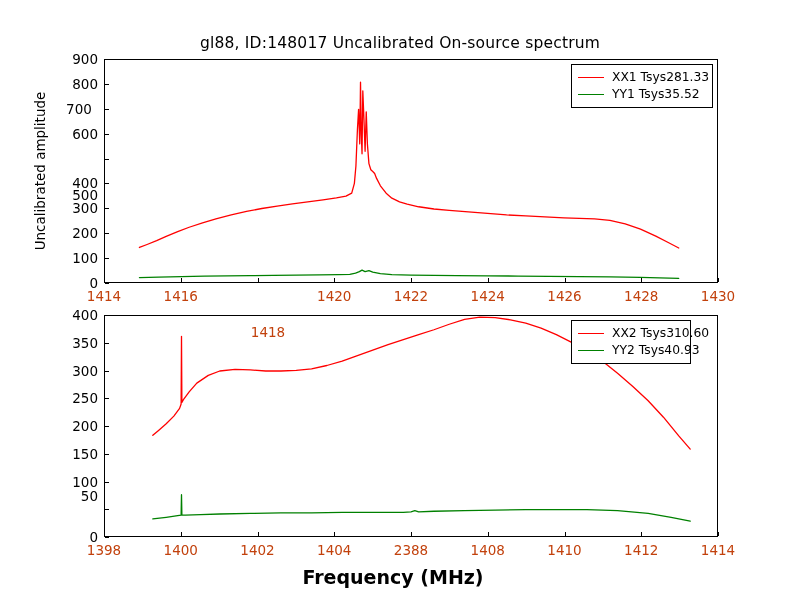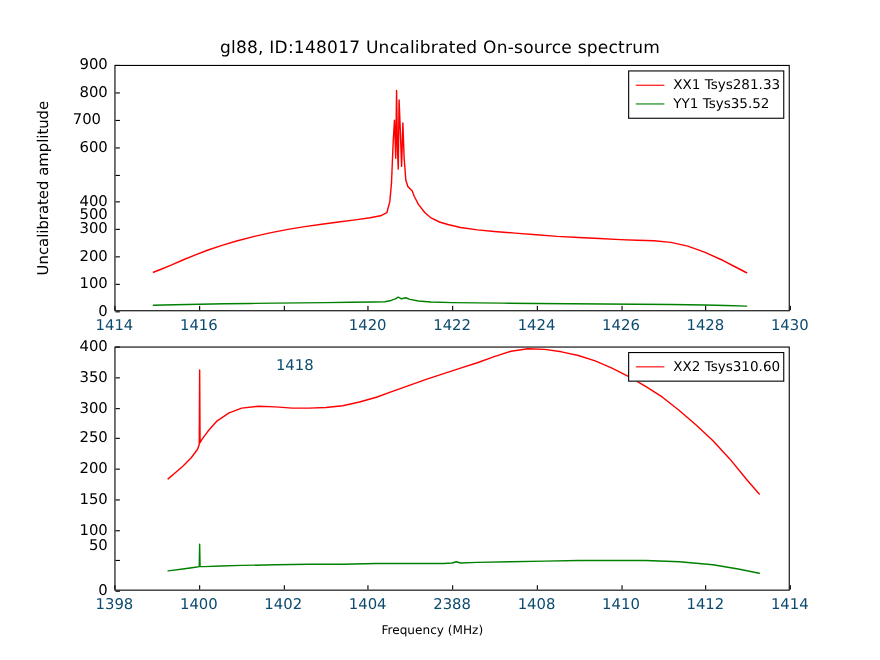--- a/index.html
+++ b/index.html
@@ -11,31 +11,31 @@
       font-size:15.5px;color:#000;letter-spacing:.2px;}
 
   .axes{position:absolute;box-sizing:border-box;border:1.1px solid #000;background:#fff;}
   #axes-top{left:104px;top:59px;width:614px;height:224px;}
   #axes-bottom{left:104px;top:315px;width:614px;height:222px;}
 
   .plot-svg{position:absolute;left:0;top:0;width:100%;height:100%;display:block;}
 
   .tick-h{position:absolute;font-size:13.5px;color:#000;text-align:right;
       transform:translateY(-50%);white-space:nowrap;}
-  .tick-v{position:absolute;font-size:13.5px;color:#0c4a6e;text-align:left;
+  .tick-v{position:absolute;font-size:13.5px;color:#c2410c;text-align:left;
       transform:translateX(-50%);white-space:nowrap;}
 
   .tickmark{position:absolute;background:#000;}
   .tm-y{width:4px;height:1px;}
   .tm-x{height:4px;width:1px;}
 
   .axis-label-y{position:absolute;font-size:13.5px;color:#000;white-space:nowrap;
       transform-origin:0 0;transform:rotate(-90deg);}
-  .axis-label-x{position:absolute;font-size:11px;color:#000;width:786px;left:0;
-      text-align:center;}
+  .axis-label-x{position:absolute;font-size:19px;color:#000;width:786px;left:0;
+      text-align:center;font-weight:bold;}
 
   .legend{position:absolute;box-sizing:border-box;border:1px solid #000;background:#fff;
       padding:4px 7px 4px 6px;}
   .legend-row{display:flex;align-items:center;height:17px;}
   .legend-swatch{width:26px;height:0;border-top:1.6px solid #000;margin-right:8px;flex:0 0 26px;}
   .legend-text{font-size:12.3px;color:#000;white-space:nowrap;line-height:1;}
 </style>
 </head>
 <body>
 
@@ -142,20 +142,24 @@
   <div class="legend" id="legend-top" style="left: 571px; top: 64px; width: 142px;">
       <div class="legend-row">
         <span class="legend-swatch" style="border-top-color: rgb(255, 0, 0);"></span>
         <span class="legend-text">XX1 Tsys281.33</span>
       </div>
       <div class="legend-row">
         <span class="legend-swatch" style="border-top-color: rgb(0, 128, 0);"></span>
         <span class="legend-text">YY1 Tsys35.52</span>
       </div>
     </div>
-  <div class="legend" id="legend-bottom" style="left: 571px; top: 320px; width: 142px;">
+  <div class="legend" id="legend-bottom" style="left: 571px; top: 320px; width: 120px;">
       <div class="legend-row">
         <span class="legend-swatch" style="border-top-color: rgb(255, 0, 0);"></span>
         <span class="legend-text">XX2 Tsys310.60</span>
+      </div>
+      <div class="legend-row">
+        <span class="legend-swatch" style="border-top-color: rgb(0, 128, 0);"></span>
+        <span class="legend-text">YY2 Tsys40.93</span>
       </div>
     </div>
 
 </div>
 
 </body></html>

